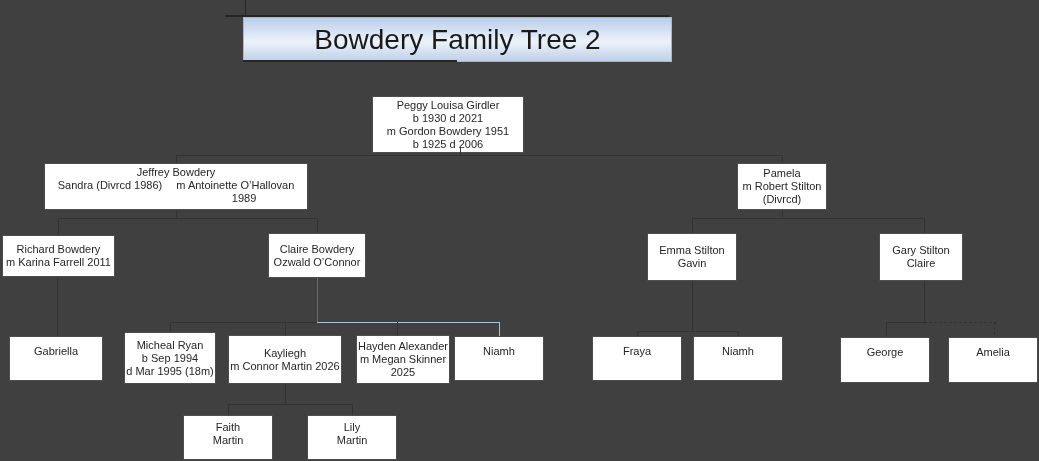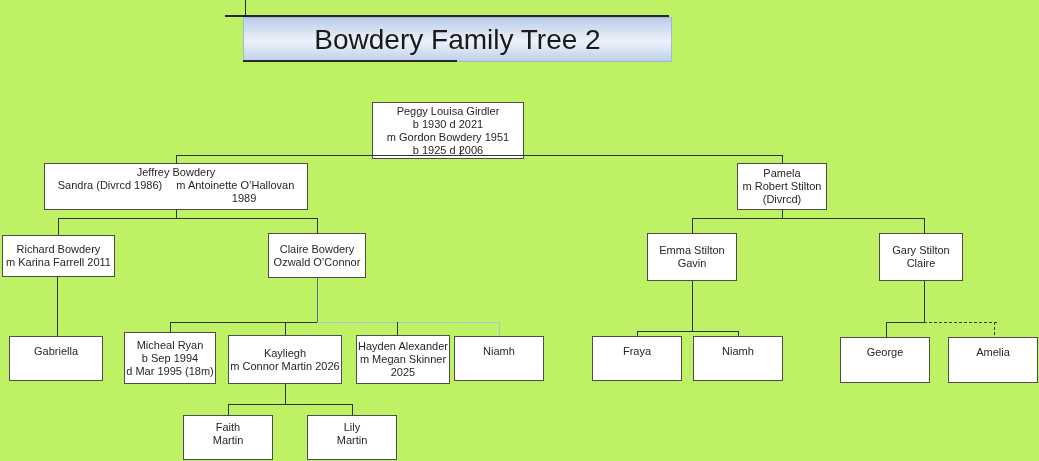--- a/index.html
+++ b/index.html
@@ -11,21 +11,21 @@
     --title-top:#b9cde9;
     --title-mid:#edf2fa;
     --title-bottom:#bed0e9;
     --title-border:#a3b8d2;
     --dark-rule:#262626;
   }
   html,body{margin:0;padding:0;background:#ffffff;}
   #canvas{
     position:relative;
     width:1039px;height:461px;
-    background:#bef264;
+    background:#404040;
     font-family:"Liberation Sans", sans-serif;
     color:var(--text);
     overflow:hidden;
   }
   .node{
     position:absolute;
     box-sizing:border-box;
     border:1px solid var(--box-border);
     background:#ffffff;
     font-size:11px;
@@ -62,21 +62,21 @@
 
 <div id="canvas">
 
   <div class="hl thick rule-dark" style="left:225px;top:15px;width:444px;"></div>
   <div class="vl rule-dark" style="left:245px;top:0;height:62px;"></div>
   <div id="title-box">
     <span>Bowdery Family Tree 2</span>
   </div>
   <div class="hl thick rule-dark" style="left:243px;top:60px;width:214px;"></div>
 
-  <div class="node vc" style="left:372px;top:102px;width:152px;height:57px;">
+  <div class="node vc" style="left:372px;top:96px;width:152px;height:57px;">
     <div>Peggy Louisa Girdler</div>
     <div>b 1930 d 2021</div>
     <div>m Gordon Bowdery 1951</div>
     <div>b 1925 d 2006</div>
   </div>
 
   <div class="vl" style="left:460px;top:147px;height:8px;"></div>
   <div class="hl" style="left:176px;top:155px;width:606px;"></div>
   <div class="vl" style="left:176px;top:155px;height:8px;"></div>
   <div class="vl" style="left:782px;top:155px;height:8px;"></div>

